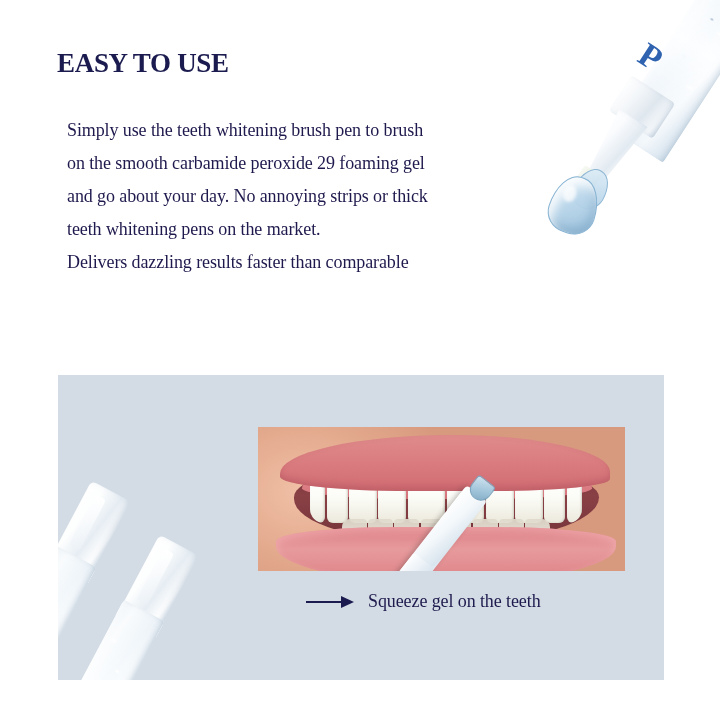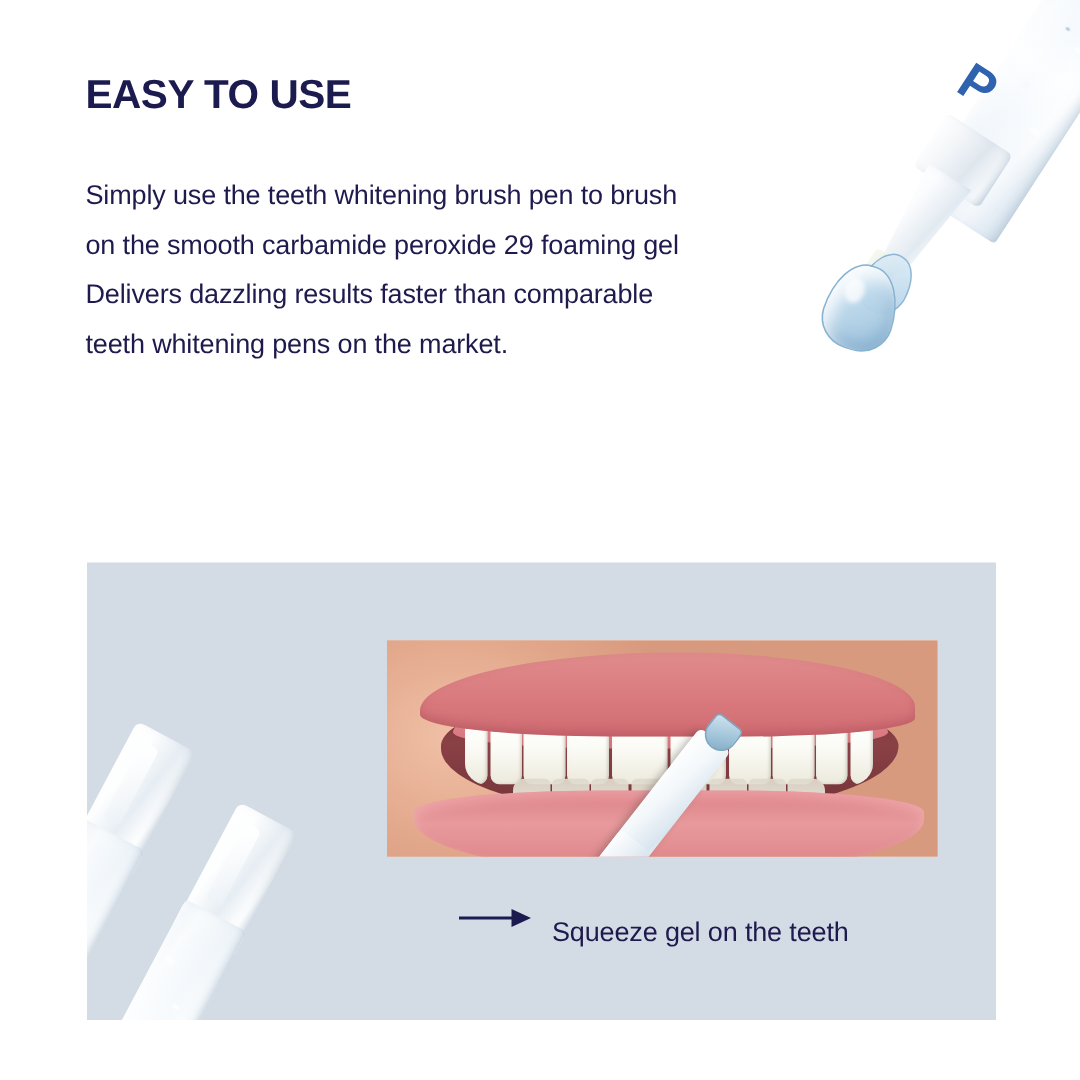--- a/index.html
+++ b/index.html
@@ -14,39 +14,40 @@
     overflow: hidden;
     position: relative;
   }
 
   .page {
     position: absolute;
     inset: 0;
     width: 720px;
     height: 720px;
     background: #ffffff;
+    font-family: Liberation Serif, serif;
   }
 
   
   .headline {
     position: absolute;
     left: 57px;
     top: 49px;
     font-size: 27px;
     font-weight: bold;
     letter-spacing: -0.3px;
     color: #1b1b4f;
     line-height: 1.1;
     white-space: nowrap;
   }
 
   
   .body-copy {
     position: absolute;
-    left: 57px;
+    left: 67px;
     top: 114px;
     width: 452px;
     font-size: 18px;
     line-height: 33px;
     color: #1f1a4d;
     letter-spacing: -0.1px;
   }
   .body-copy .ln { display: block; white-space: nowrap; }
 
   
@@ -396,35 +397,35 @@
     right: 0; top: 0px;
     width: 0; height: 0;
     border-left: 13px solid #1b1b4f;
     border-top: 6px solid transparent;
     border-bottom: 6px solid transparent;
   }
   .caption .ctext {
     font-size: 18px;
     color: #1f1a4d;
     letter-spacing: -0.1px;
-    margin-top: 20px;
   }
 </style>
 </head>
 <body>
 
 <div class="page">
 
   <div class="headline">EASY TO USE</div>
 
   <div class="body-copy">
     <span class="ln">Simply use the teeth whitening brush pen to brush</span>
     <span class="ln">on the smooth carbamide peroxide 29 foaming gel</span>
+    <span class="ln">and go about your day. No annoying strips or thick</span>
+    <span class="ln">teeth whitening pens on the market.</span>
     <span class="ln">Delivers dazzling results faster than comparable</span>
-    <span class="ln">teeth whitening pens on the market.</span>
   </div>
 
   <div class="pen-hero">
     <div class="pen-hero-inner">
       <div class="hero-barrel"></div>
       <div class="hero-brand">P</div>
       <div class="hero-collar"></div>
       <div class="hero-cone"></div>
       <div class="hero-tip"></div>
       <div class="hero-drop-2"></div>

